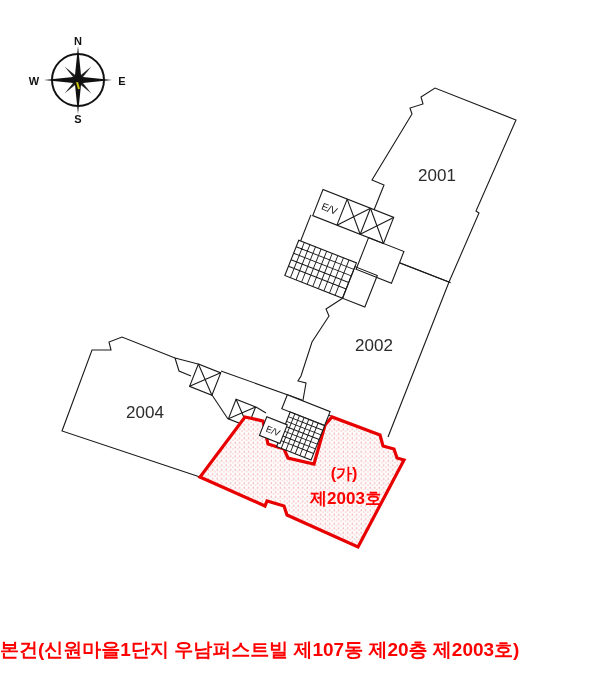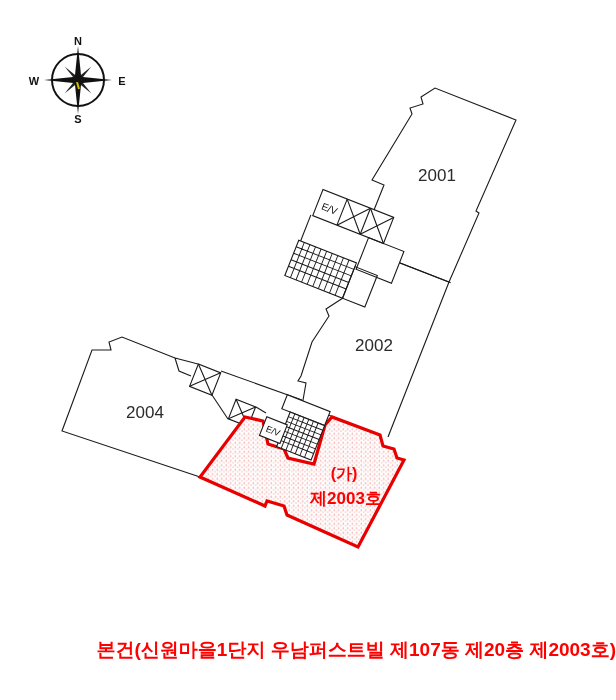--- a/index.html
+++ b/index.html
@@ -1,19 +1,19 @@
 <!DOCTYPE html>
 <html lang="ko"><head>
 <meta charset="utf-8">
 <style>
   html,body{margin:0;padding:0;background:#ffffff;}
   body{width:616px;height:700px;position:relative;overflow:hidden;
        font-family:"Liberation Sans","DejaVu Sans",sans-serif;}
   #stage{position:absolute;left:0;top:0;width:616px;height:700px;}
-  .caption{position:absolute;left:0;top:637px;width:616px;text-align:right;
+  .caption{position:absolute;left:0;top:637px;width:616px;text-align:left;
            color:#ff0000;font-weight:bold;font-size:19px;letter-spacing:0px;
            font-family:"Liberation Sans","DejaVu Sans",sans-serif;}
   svg text{font-family:"Liberation Sans","DejaVu Sans",sans-serif;}
   .unitnum{font-size:17px;fill:#2b2b2b;}
   .redlbl{fill:#ff0000;font-weight:bold;}
   .evtxt{font-size:10px;fill:#111;}
   .compassletter{font-size:11px;font-weight:bold;fill:#111;}
 </style>
 </head>
 <body>

